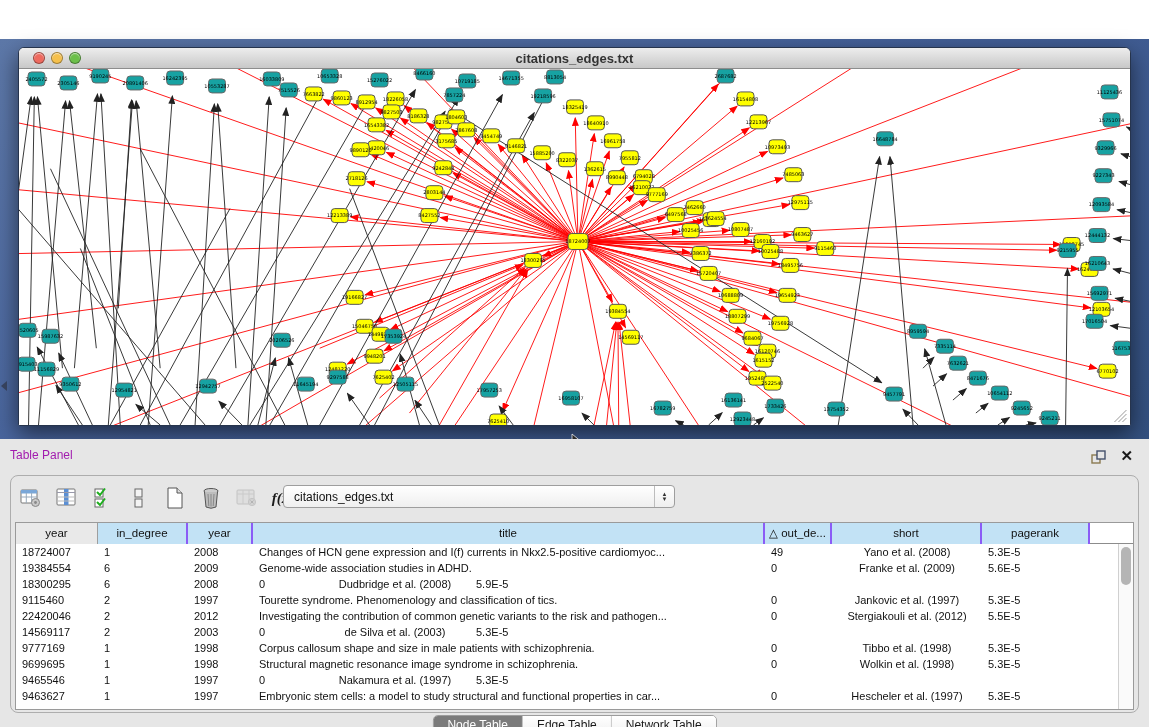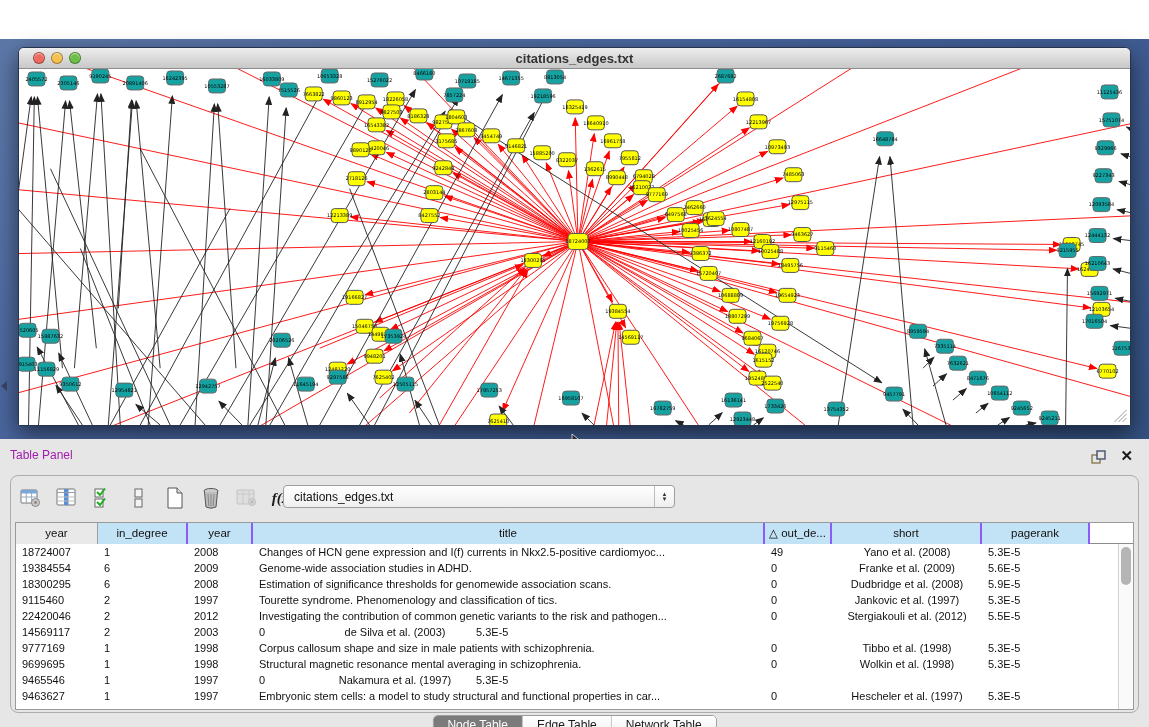--- a/index.html
+++ b/index.html
@@ -647,21 +647,20 @@
               <div class="tcell c2">2009</div>
               <div class="tcell c3">Genome-wide association studies in ADHD.</div>
               <div class="tcell c4">0</div>
               <div class="tcell c5">Franke et al. (2009)</div>
               <div class="tcell c6">5.6E-5</div>
             </div>
             <div class="trow">
               <div class="tcell c0">18300295</div>
               <div class="tcell c1">6</div>
               <div class="tcell c2">2008</div>
-              <div class="tcell c3">Estimation of significance thresholds for genomewide association scans.</div>
               <div class="tcell c4">0</div>
               <div class="tcell c5">Dudbridge et al. (2008)</div>
               <div class="tcell c6">5.9E-5</div>
             </div>
             <div class="trow">
               <div class="tcell c0">9115460</div>
               <div class="tcell c1">2</div>
               <div class="tcell c2">1997</div>
               <div class="tcell c3">Tourette syndrome. Phenomenology and classification of tics.</div>
               <div class="tcell c4">0</div>
@@ -691,21 +690,21 @@
               <div class="tcell c2">1998</div>
               <div class="tcell c3">Corpus callosum shape and size in male patients with schizophrenia.</div>
               <div class="tcell c4">0</div>
               <div class="tcell c5">Tibbo et al. (1998)</div>
               <div class="tcell c6">5.3E-5</div>
             </div>
             <div class="trow">
               <div class="tcell c0">9699695</div>
               <div class="tcell c1">1</div>
               <div class="tcell c2">1998</div>
-              <div class="tcell c3">Structural magnetic resonance mental averaging in schizophrenia.</div>
+              <div class="tcell c3">Structural magnetic resonance image syndrome in schizophrenia.</div>
               <div class="tcell c4">0</div>
               <div class="tcell c5">Wolkin et al. (1998)</div>
               <div class="tcell c6">5.3E-5</div>
             </div>
             <div class="trow">
               <div class="tcell c0">9465546</div>
               <div class="tcell c1">1</div>
               <div class="tcell c2">1997</div>
               <div class="tcell c4">0</div>
               <div class="tcell c5">Nakamura et al. (1997)</div>

